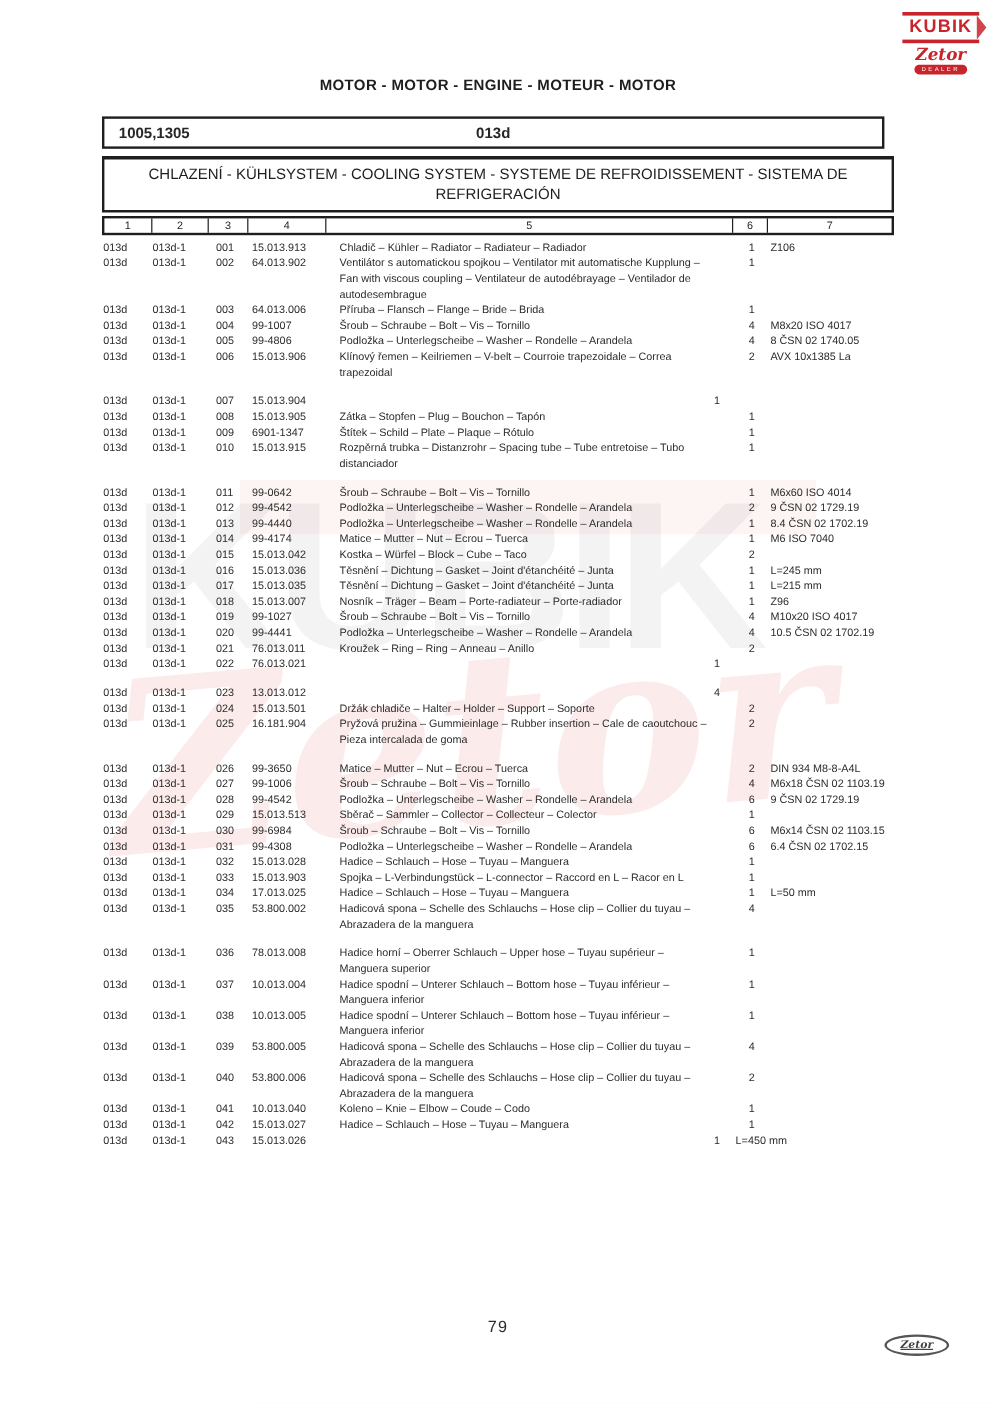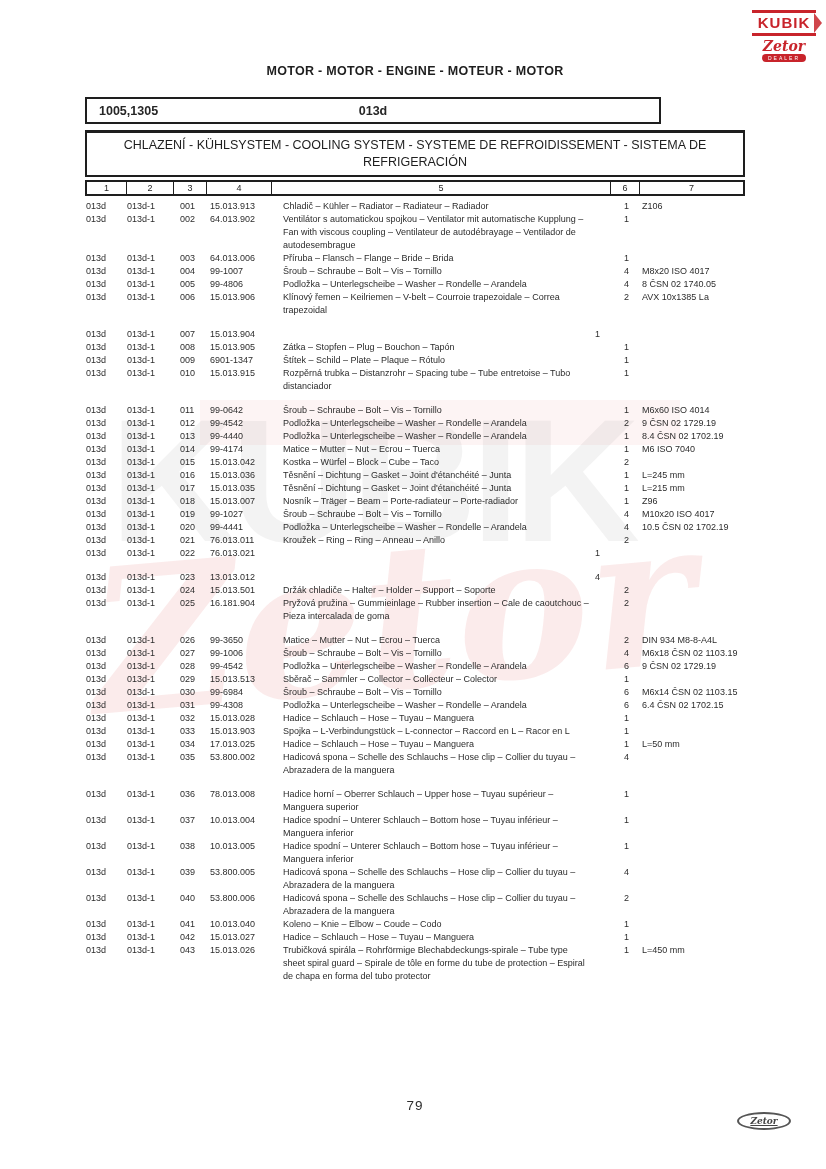--- a/index.html
+++ b/index.html
@@ -30,21 +30,21 @@
     background:#c8242b; color:#fff; font-size:5px; letter-spacing:2px;
     border-radius:4px; padding:1px 0; width:44px; margin:0 auto;
   }
 
   
   .page-title {
     position:absolute; left:85px; top:64px; width:660px; text-align:center;
     font-weight:bold; font-size:12.5px; letter-spacing:.3px; color:#1e1e1e;
   }
   .model-bar {
-    position:absolute; left:85px; top:97px; width:576px; height:27px;
+    position:absolute; left:85px; top:97px; width:652px; height:27px;
     border:2px solid #1e1e1e; display:flex; align-items:center;
   }
   .model-bar .models { font-weight:bold; font-size:12.5px; padding-left:12px; }
   .model-bar .code {
     position:absolute; left:0; width:100%; text-align:center;
     font-weight:bold; font-size:12.5px;
   }
   .section-title-box {
     position:absolute; left:85px; top:130px; width:660px; min-height:46px;
     border:2px solid #1e1e1e; border-top-width:3px;
@@ -530,21 +530,20 @@
       <span class="c c4">15.013.027</span>
       <span class="c c5">Hadice – Schlauch – Hose – Tuyau – Manguera</span>
       <span class="c c6">1</span>
       <span class="c c7"></span>
     </div>
       <div class="trow">
       <span class="c c1">013d</span>
       <span class="c c2">013d-1</span>
       <span class="c c3">043</span>
       <span class="c c4">15.013.026</span>
-      <span class="c c5">Trubičková spirála – Rohrförmige Blechabdeckungs-spirale – Tube type sheet spiral guard – Spirale de tôle en forme du tube de protection – Espiral de chapa en forma del tubo protector</span>
       <span class="c c6">1</span>
       <span class="c c7">L=450 mm</span>
     </div>
     </div>
 
   <div class="page-number">79</div>
   <div class="zetor-oval">
     <span>Zetor</span>
   </div>
 

